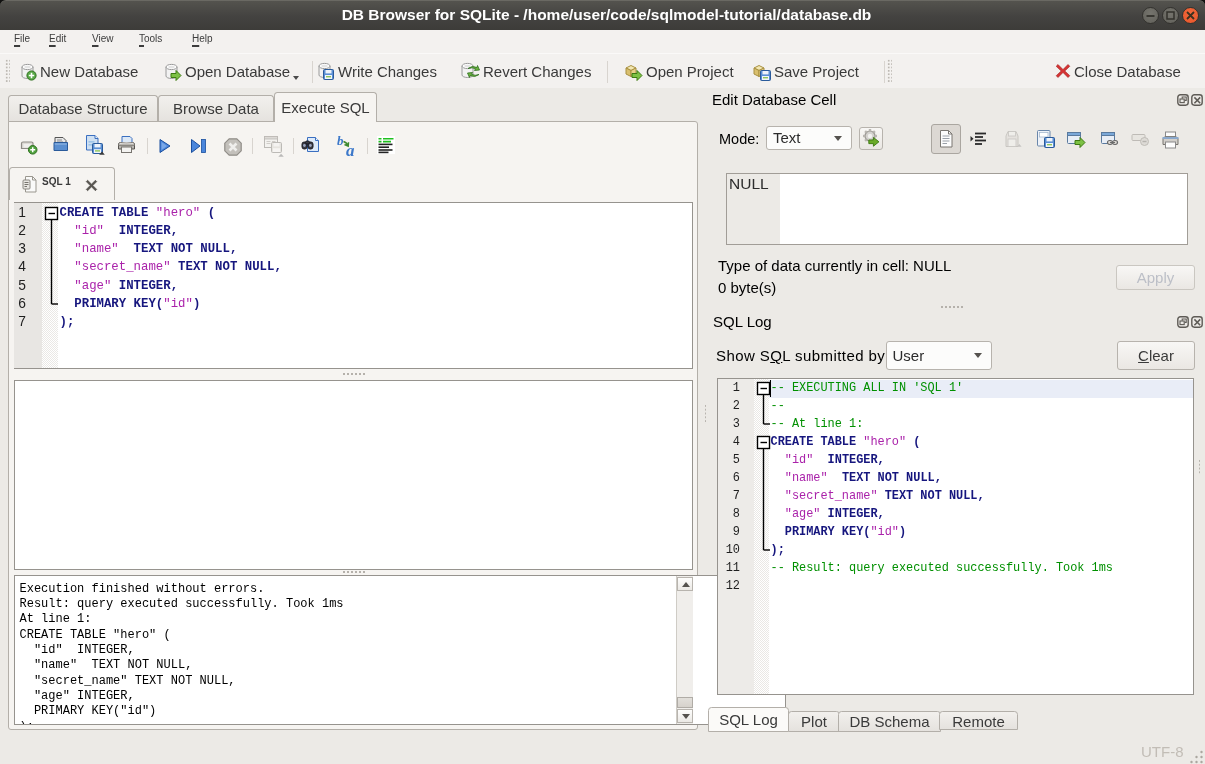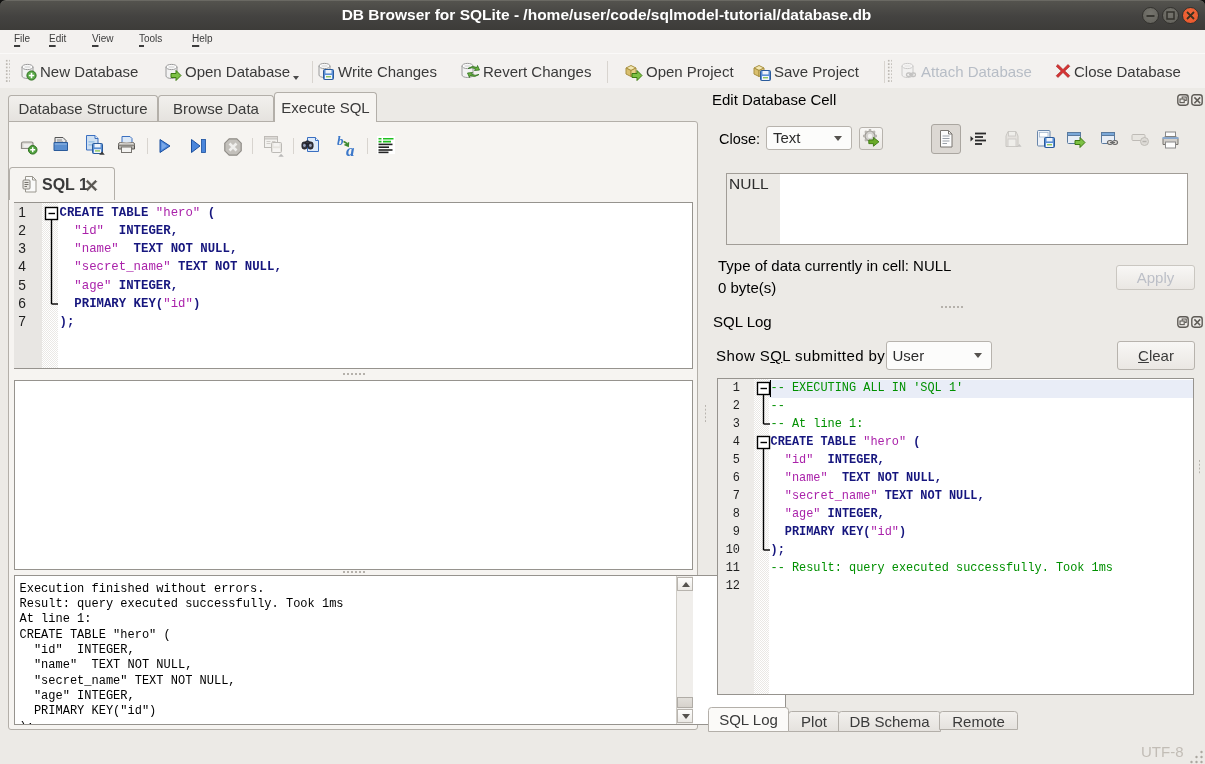--- a/index.html
+++ b/index.html
@@ -23,21 +23,21 @@
 .tb-item .icn { margin-right:3px; } .tb-item .icn svg { display:block; }
 .tb-sep { position:absolute; top:7px; width:1px; height:22px; background:#d8d4cf; }
 .tb-dis { color:#b7bdc6; }
 .drop-arrow { width:0; height:0; border-left:3.5px solid transparent; border-right:3.5px solid transparent; border-top:4.5px solid #4a4a4a; }
 
 .main-tab { position:absolute; font-size:15px; color:#3a3a3a; text-align:center;
   background:linear-gradient(#f2f0ed,#e5e2de); border:1px solid #b3afa9; border-bottom:none; border-radius:3.5px 3.5px 0 0; }
 
 #left-frame { position:absolute; left:8px; top:121px; width:690px; height:609px; background:#f6f4f1; border:1px solid #b3afa9; border-radius:0 3px 3px 3px; }
 #sql1-tab { position:absolute; left:9px; top:167px; width:106px; height:33px; background:#f6f4f1; border:1px solid #b3afa9; border-bottom:none; border-radius:3.5px 3.5px 0 0; z-index:3; }
-#sql1-tab .lbl { position:absolute; left:33px; top:8px; font-size:16px; font-weight:bold; color:#3a3a3a; }
+#sql1-tab .lbl { position:absolute; left:33px; top:8px; font-size:10px; font-weight:bold; color:#3a3a3a; }
 
 #editor { position:absolute; left:14px; top:202px; width:679px; height:167px; background:#fff; border:1px solid #96938e; }
 #ed-gutter { position:absolute; left:14px; top:203px; width:28px; height:165px; background:#e8e6e3; }
 #ed-fold { position:absolute; left:42px; top:203px; width:16px; height:165px;
   background-image:conic-gradient(#eae8e5 25%, #fff 0 50%, #eae8e5 0 75%, #fff 0); background-size:2px 2px; }
 .edline { position:absolute; height:18.3px; line-height:18.3px; font-family:"Liberation Mono", monospace; font-size:12.35px; white-space:pre; }
 .num { font-family:"Liberation Sans", sans-serif; font-weight:normal; font-size:13.8px; color:#1f1f1f; }
 .kw { color:#16167e; font-weight:bold; }
 .str { color:#aa22aa; }
 .pun { color:#16167e; font-weight:bold; }
@@ -156,30 +156,20 @@
     <div class="tb-item" style="left:752px;"><span class="icn" id="ic-saveproj">
         <svg width="19" height="19" viewBox="0 0 19 19">
           <path d="M2 6 l5 -2.5 5 2.5 -5 2.5 z" fill="#f3e7b2" stroke="#a89040" stroke-width="1"></path>
           <path d="M2 6 v6 l5 2.5 v-6 z" fill="#d9bf6e" stroke="#a89040" stroke-width="1"></path>
           <path d="M12 6 v6 l-5 2.5 v-6 z" fill="#e6d089" stroke="#a89040" stroke-width="1"></path>
           <use href="#floppy" x="8" y="8"></use>
         </svg>
       </span>Save Project</div>
     <div class="tb-sep" style="left:884px;"></div>
     <div class="tb-handle" style="left:887px;"></div>
-    <div class="tb-item tb-dis" style="left:899px;"><span class="icn" id="ic-attach">
-        <svg width="19" height="19" viewBox="0 0 19 19" opacity="0.45">
-          <use href="#cyl" x="1" y="0"></use>
-          <g transform="translate(7,9)">
-            <rect x="0.5" y="2" width="4.5" height="3.5" rx="1.7" fill="none" stroke="#8a8a8a" stroke-width="1.3"></rect>
-            <rect x="5" y="2" width="4.5" height="3.5" rx="1.7" fill="none" stroke="#8a8a8a" stroke-width="1.3"></rect>
-            <line x1="3" y1="3.7" x2="7" y2="3.7" stroke="#8a8a8a" stroke-width="1.3"></line>
-          </g>
-        </svg>
-      </span>Attach Database</div>
     <div class="tb-item" style="left:1055px;"><span class="icn" id="ic-closedb">
         <svg width="16" height="16" viewBox="0 0 16 16">
           <path d="M3 1.5 L8 6.5 L13 1.5 L14.8 3.3 L9.8 8 L14.8 12.7 L13 14.5 L8 9.5 L3 14.5 L1.2 12.7 L6.2 8 L1.2 3.3 z" fill="#d63333" stroke="#a02020" stroke-width="0.6"></path>
         </svg>
       </span>Close Database</div>
   </div>
   <div class="main-tab" style="left:8px; top:95px; width:150px; height:27px; line-height:26px;">Database Structure</div>
   <div class="main-tab" style="left:158px; top:95px; width:116px; height:27px; line-height:26px;">Browse Data</div>
   <div class="main-tab" style="left:274px; top:92px; width:103px; height:30px; line-height:29px; background:#f6f4f1; z-index:4;">Execute SQL</div>
   <div id="left-frame"></div>
@@ -345,21 +335,21 @@
   <div id="sb-thumb"></div>
 
   <div class="dock-title" style="left:712px; top:90.5px;">Edit Database Cell</div>
   <svg class="dockbtns" style="position:absolute; left:1177px; top:94px;" width="26" height="12" viewBox="0 0 26 12">
     <rect x="0.8" y="0.8" width="10.4" height="10.4" rx="2.6" fill="none" stroke="#5e5b56" stroke-width="1.4"></rect>
     <path d="M5.2 4.8 V3 h4 v3.4 h-1.6" fill="none" stroke="#5e5b56" stroke-width="1.1"></path>
     <rect x="3" y="5" width="4.2" height="3.6" fill="none" stroke="#5e5b56" stroke-width="1.1"></rect>
     <rect x="14.8" y="0.8" width="10.4" height="10.4" rx="2.6" fill="none" stroke="#5e5b56" stroke-width="1.4"></rect>
     <path d="M17.4 3.4 L23.2 9.2 M23.2 3.4 L17.4 9.2" stroke="#5e5b56" stroke-width="1.5"></path>
   </svg>
-  <div class="dock-title" style="left:719px; top:131px; font-size:14.5px;">Close:</div>
+  <div class="dock-title" style="left:719px; top:131px; font-size:14.5px;">Mode:</div>
   <div class="combo" style="left:766px; top:126px; width:86px; height:24px; line-height:22px; padding-left:6px;">Text<span class="arr"></span></div>
   <div class="btn" style="left:859px; top:127px; width:24px; height:23px;"></div>
   <div id="cellicons">
     <svg style="position:absolute; left:861px; top:128px;" width="21" height="21" viewBox="0 0 21 21">
       <circle cx="9" cy="8" r="5" fill="#d4d2cf" stroke="#9a9791" stroke-width="1.2"></circle>
       <g stroke="#b8b5b0" stroke-width="2.4">
         <line x1="9" y1="1" x2="9" y2="3.2"></line>
         <line x1="9" y1="12.8" x2="9" y2="15"></line>
         <line x1="2" y1="8" x2="4.2" y2="8"></line>
         <line x1="13.8" y1="8" x2="16" y2="8"></line>

